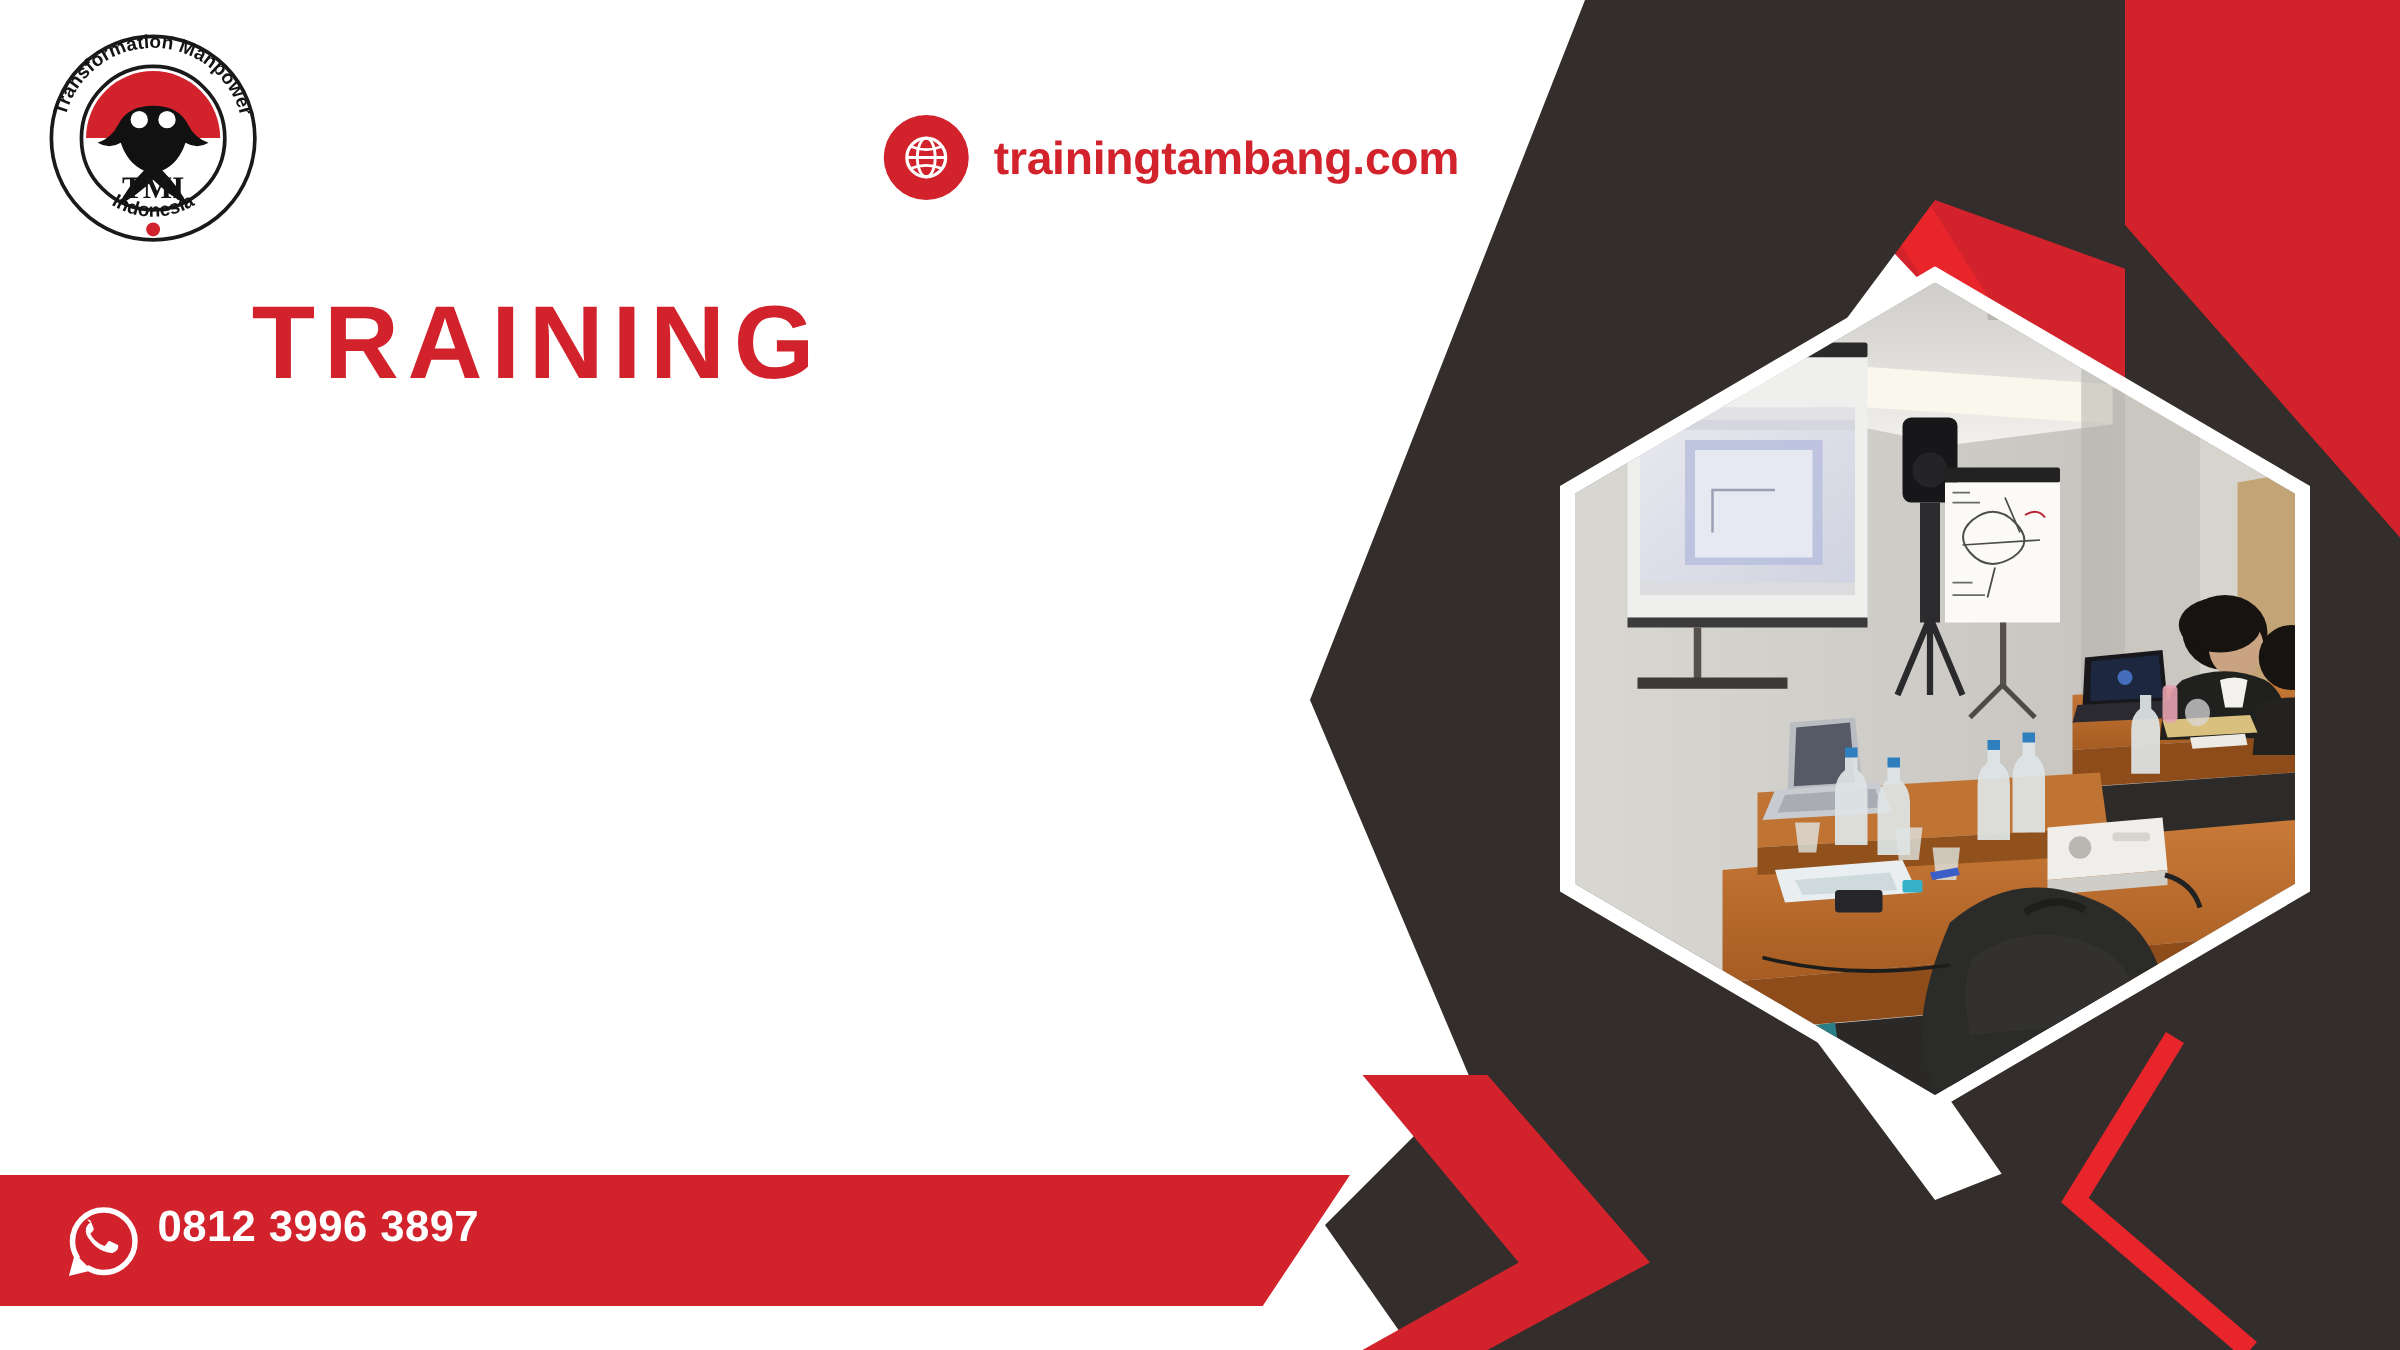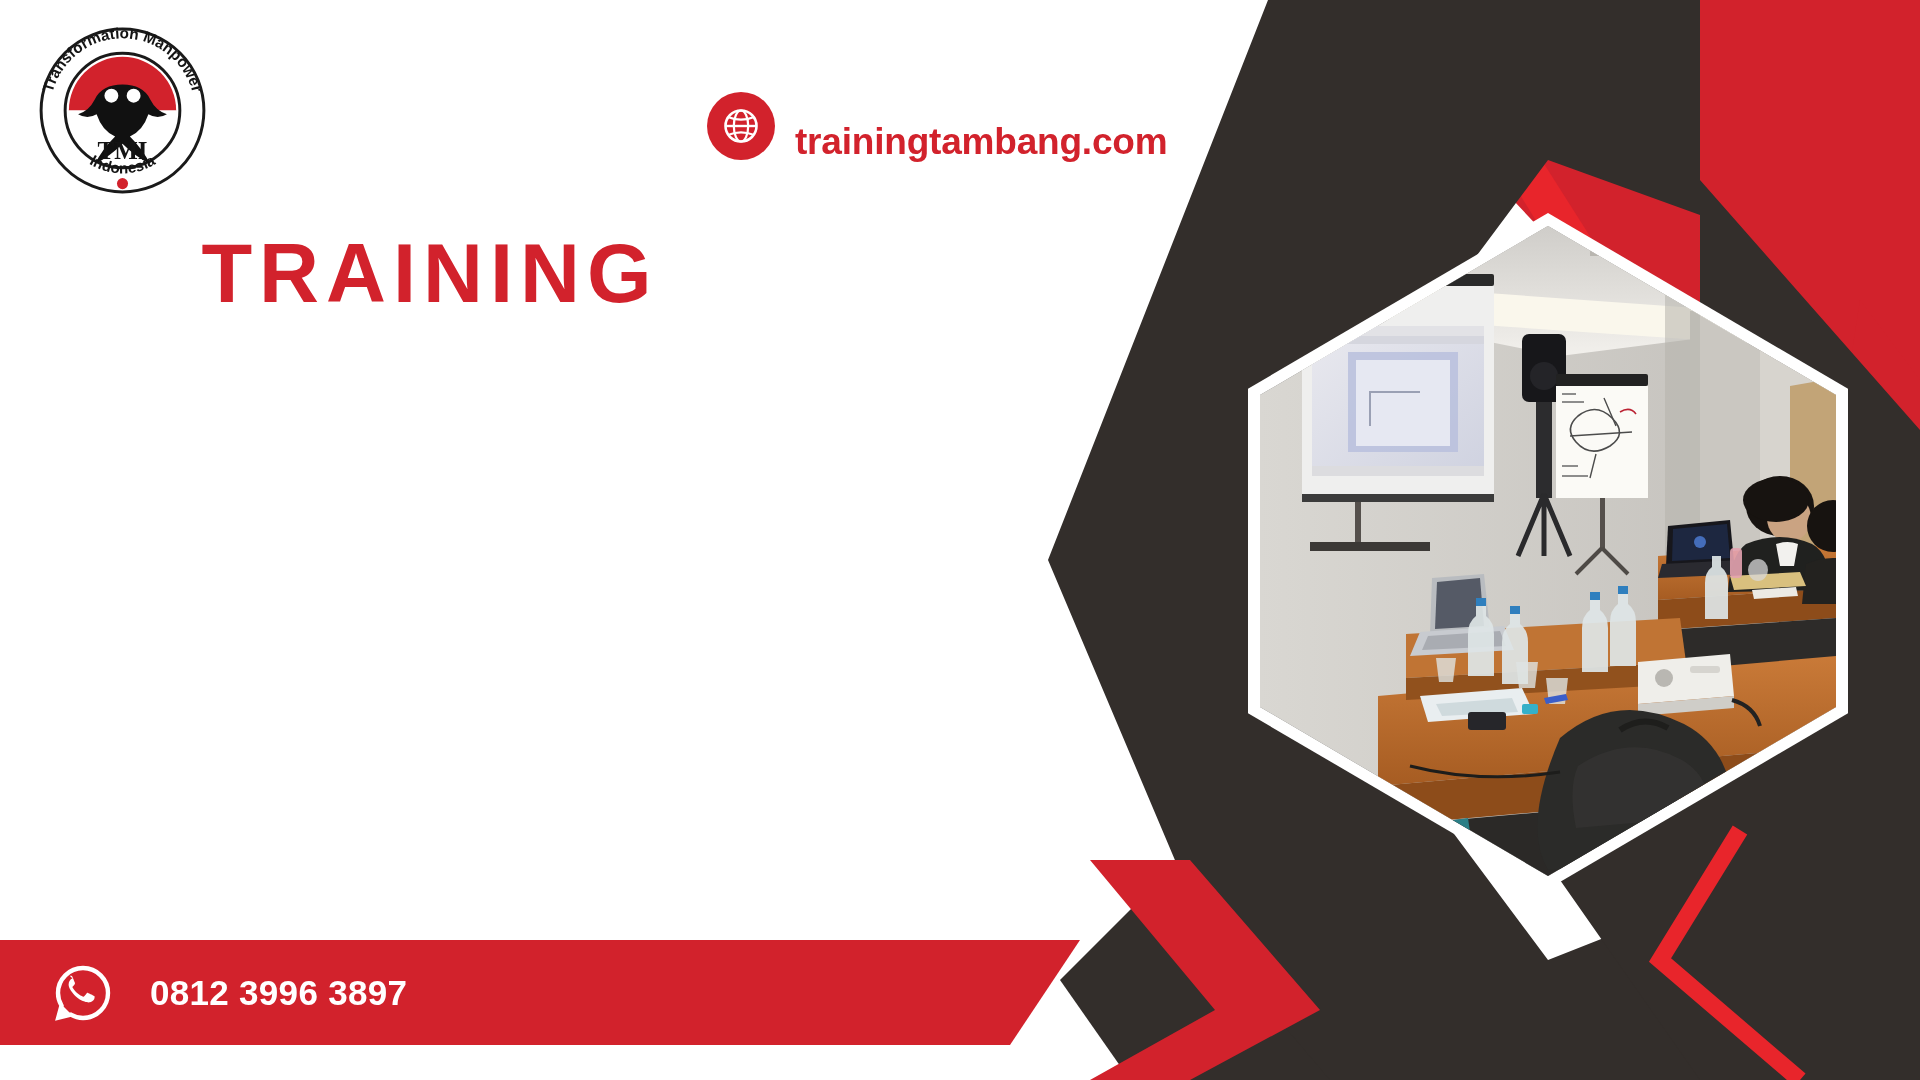--- a/index.html
+++ b/index.html
@@ -9,21 +9,21 @@
     position:relative;
   }
   .stage{position:absolute;inset:0;width:1920px;height:1080px;overflow:hidden;background:#fff;}
   .layer{position:absolute;inset:0;width:1920px;height:1080px;}
 
   
   .logo{position:absolute;left:30px;top:18px;width:185px;height:185px;}
   .logo svg{display:block;width:185px;height:185px;}
 
   
-  .website{position:absolute;left:707px;top:92px;display:flex;align-items:flex-end;gap:20px;}
+  .website{position:absolute;left:707px;top:92px;display:flex;align-items:center;gap:20px;}
   .globe-wrap{width:68px;height:68px;border-radius:50%;background:#D2222C;display:flex;align-items:center;justify-content:center;}
   .globe-wrap svg{display:block;}
   .website-text{
     font-size:37px;font-weight:bold;color:#D2222C;letter-spacing:-.2px;
     line-height:1;white-space:nowrap;
   }
 
   
   .headline{position:absolute;left:0;top:232px;width:1000px;}
   .title-main{
@@ -36,21 +36,21 @@
   }
   .subtitle .ln{display:block;}
 
   
   .footer{
     position:absolute;left:0;top:940px;width:1080px;height:105px;
     background:#D2222C;
     clip-path:polygon(0 0, 1080px 0, 1010px 105px, 0 105px);
     display:flex;align-items:center;
   }
-  .contact{display:flex;align-items:center;gap:36px;}
+  .contact{display:flex;align-items:flex-start;gap:12px;}
   .contact.phone{margin-left:52px;}
   .contact.mail{margin-left:60px;}
   .contact-text{
     color:#ffffff;font-size:35px;font-weight:bold;white-space:nowrap;letter-spacing:.3px;
   }
   .ico{display:block;}
 
   
   .photo-hex{
     position:absolute;left:1248px;top:213px;width:600px;height:676px;

